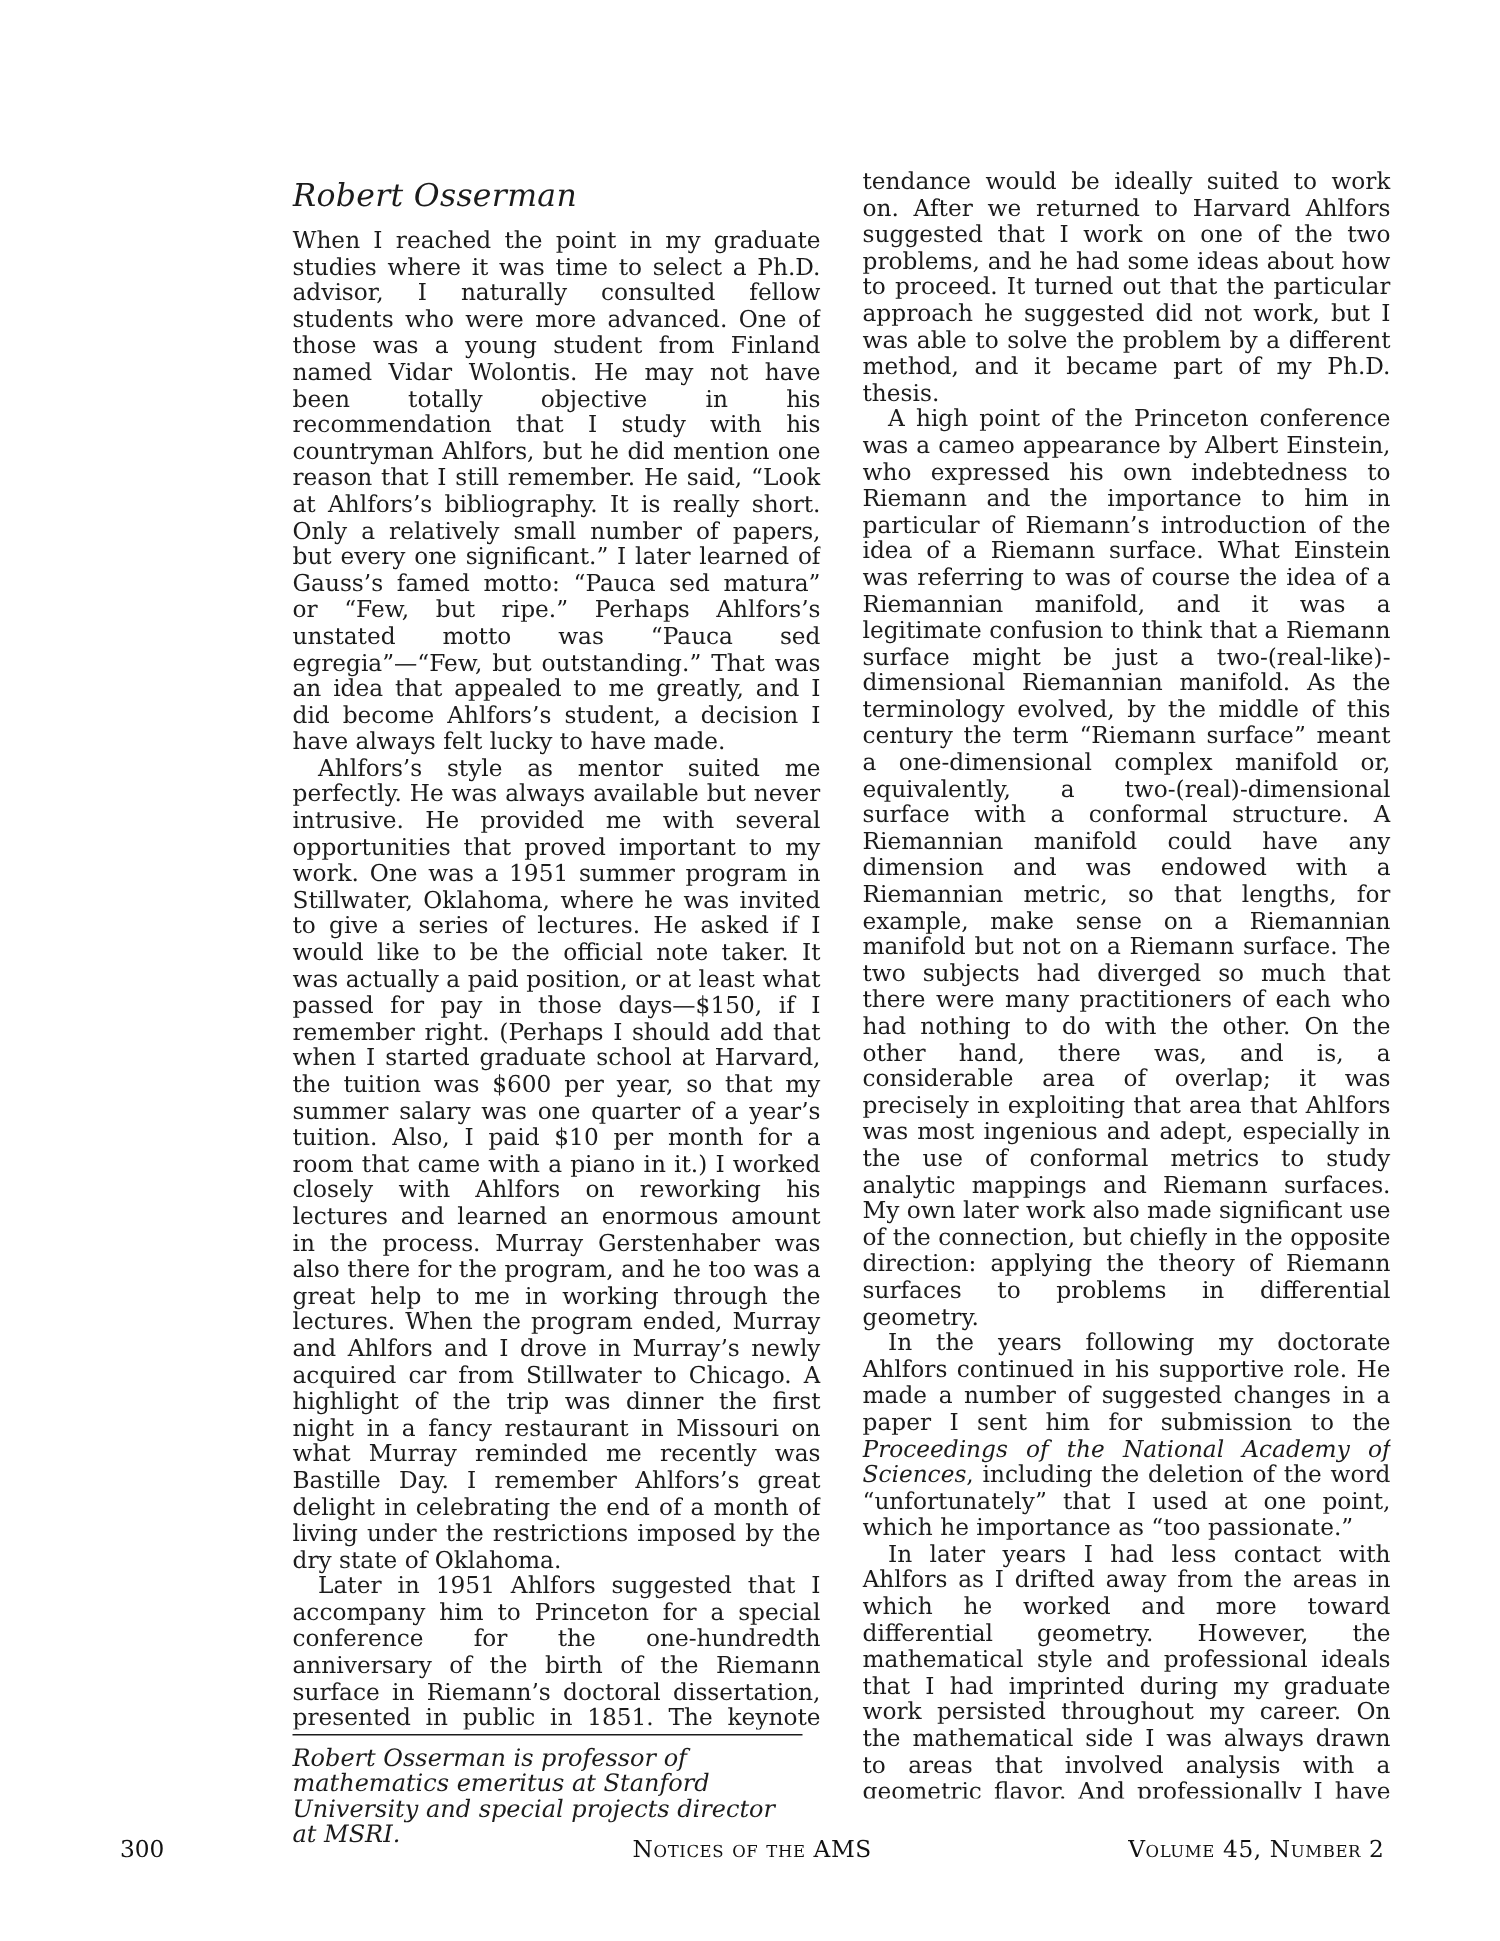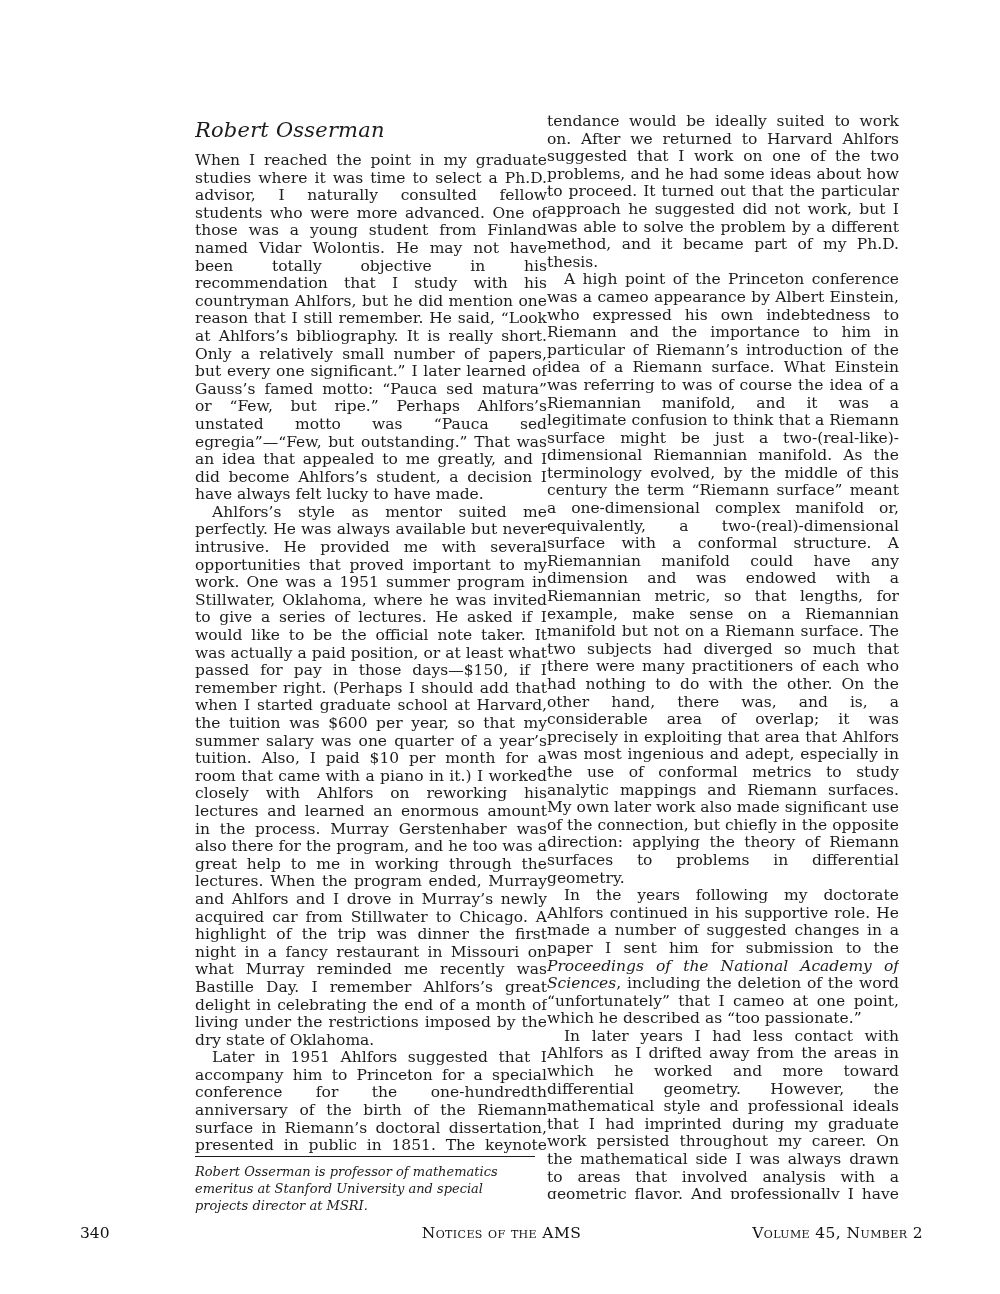--- a/index.html
+++ b/index.html
@@ -11,20 +11,21 @@
     font-family: "DejaVu Serif", serif;
     color: #1c1c1c;
     overflow: hidden;
   }
   .columns {
     position: absolute;
     top: 113px;
     left: 195px;
     width: 732px;
     display: flex;
+    gap: 28px;
   }
   .col { width: 352px; overflow: hidden; }
   .col-left  { height: 1040px; }
   .col-right { height: 1086px; }
   .title {
     font-size: 21px;
     line-height: 26px;
     font-style: italic;
     font-weight: normal;
     margin: 4px 0 9px 0;
@@ -37,21 +38,21 @@
     text-align: justify;
   }
   .body p.para.indent { text-indent: 17px; }
   .body em { }
   .footnote {
     position: absolute;
     left: 195px;
     top: 1156px;
     width: 340px;
     font-style: italic;
-    font-size: 13px;
+    font-size: 16px;
     line-height: 17px;
     color: #1c1c1c;
   }
   .fn-rule {
     border-top: 1.5px solid #1c1c1c;
     margin-bottom: 6px;
     width: 340px;
   }
   .footer {
     position: absolute;
@@ -83,30 +84,30 @@
       <div class="body" id="left-paras">
           <p class="para"><span>When I reached the point in my graduate studies where it was time to select a Ph.D. advisor, I naturally consulted fellow students who were more advanced. One of those was a young student from Finland named Vidar Wolontis. He may not have been totally objective in his recommendation that I study with his countryman Ahlfors, but he did mention one reason that I still remember. He said, “Look at Ahlfors’s bibliography. It is really short. Only a relatively small number of papers, but every one significant.” I later learned of Gauss’s famed motto: “Pauca sed matura” or “Few, but ripe.” Perhaps Ahlfors’s unstated motto was “Pauca sed egregia”—“Few, but outstanding.” That was an idea that appealed to me greatly, and I did become Ahlfors’s student, a decision I have always felt lucky to have made.</span></p>
           <p class="para indent"><span>Ahlfors’s style as mentor suited me perfectly. He was always available but never intrusive. He provided me with several opportunities that proved important to my work. One was a 1951 summer program in Stillwater, Oklahoma, where he was invited to give a series of lectures. He asked if I would like to be the official note taker. It was actually a paid position, or at least what passed for pay in those days—$150, if I remember right. (Perhaps I should add that when I started graduate school at Harvard, the tuition was $600 per year, so that my summer salary was one quarter of a year’s tuition. Also, I paid $10 per month for a room that came with a piano in it.) I worked closely with Ahlfors on reworking his lectures and learned an enormous amount in the process. Murray Gerstenhaber was also there for the program, and he too was a great help to me in working through the lectures. When the program ended, Murray and Ahlfors and I drove in Murray’s newly acquired car from Stillwater to Chicago. A highlight of the trip was dinner the first night in a fancy restaurant in Missouri on what Murray reminded me recently was Bastille Day. I remember Ahlfors’s great delight in celebrating the end of a month of living under the restrictions imposed by the dry state of Oklahoma.</span></p>
           <p class="para indent"><span>Later in 1951 Ahlfors suggested that I accompany him to Princeton for a special conference for the one-hundredth anniversary of the birth of the Riemann surface in Riemann’s doctoral dissertation, presented in public in 1851. The keynote lecture was given by Ahlfors, who presented a masterful overview of the evolution of Riemann’s ideas during the preceding century.</span></p>
         </div>
     </div>
     <div class="col col-right">
       <div class="body" id="right-paras">
           <p class="para"><span>tendance would be ideally suited to work on. After we returned to Harvard Ahlfors suggested that I work on one of the two problems, and he had some ideas about how to proceed. It turned out that the particular approach he suggested did not work, but I was able to solve the problem by a different method, and it became part of my Ph.D. thesis.</span></p>
           <p class="para indent"><span>A high point of the Princeton conference was a cameo appearance by Albert Einstein, who expressed his own indebtedness to Riemann and the importance to him in particular of Riemann’s introduction of the idea of a Riemann surface. What Einstein was referring to was of course the idea of a Riemannian manifold, and it was a legitimate confusion to think that a Riemann surface might be just a two-(real-like)-dimensional Riemannian manifold. As the terminology evolved, by the middle of this century the term “Riemann surface” meant a one-dimensional complex manifold or, equivalently, a two-(real)-dimensional surface with a conformal structure. A Riemannian manifold could have any dimension and was endowed with a Riemannian metric, so that lengths, for example, make sense on a Riemannian manifold but not on a Riemann surface. The two subjects had diverged so much that there were many practitioners of each who had nothing to do with the other. On the other hand, there was, and is, a considerable area of overlap; it was precisely in exploiting that area that Ahlfors was most ingenious and adept, especially in the use of conformal metrics to study analytic mappings and Riemann surfaces. My own later work also made significant use of the connection, but chiefly in the opposite direction: applying the theory of Riemann surfaces to problems in differential geometry.</span></p>
-          <p class="para indent"><span>In the years following my doctorate Ahlfors continued in his supportive role. He made a number of suggested changes in a paper I sent him for submission to the </span><em>Proceedings of the National Academy of Sciences</em><span>, including the deletion of the word “unfortunately” that I cameo at one point, which he described as “too passionate.”</span></p>
+          <p class="para indent"><span>In the years following my doctorate Ahlfors continued in his supportive role. He made a number of suggested changes in a paper I sent him for submission to the </span><em>Proceedings of the National Academy of Sciences</em><span>, including the deletion of the word “unfortunately” that I used at one point, which he importance as “too passionate.”</span></p>
           <p class="para indent"><span>In later years I had less contact with Ahlfors as I drifted away from the areas in which he worked and more toward differential geometry. However, the mathematical style and professional ideals that I had imprinted during my graduate work persisted throughout my career. On the mathematical side I was always drawn to areas that involved analysis with a geometric flavor. And professionally I have tried to live up to Ahlfors’s high standards. I might add that one of his characteristics that I have always greatly admired was his scrupulous honesty and generosity in giving credit to others. Ahlfors’s influence and legacy will permeate mathematical life for a long time to come, and I am very grateful to have been able to be a part of it.</span></p>
         </div>
     </div>
   </div>
 
   <div class="footnote">
     <div class="fn-rule"></div>
     <span>Robert Osserman is professor of mathematics emeritus at Stanford University and special projects director at MSRI.</span>
   </div>
 
   <div class="footer">
-    <span class="pn">340</span>
+    <span class="pn">300</span>
     <span class="jn smallcaps">Notices of the AMS</span>
     <span class="vi smallcaps">Volume 45, Number 2</span>
   </div>
 
 </div>
 
 </body></html>

